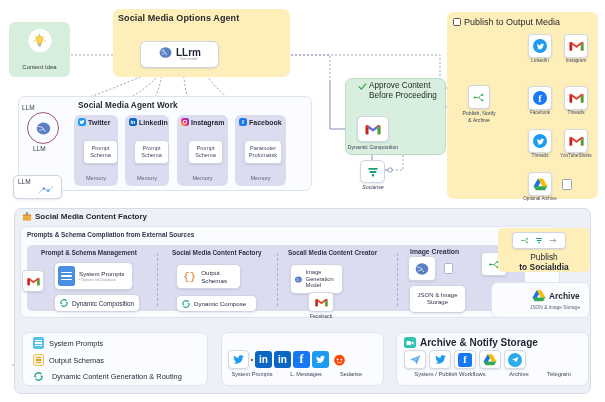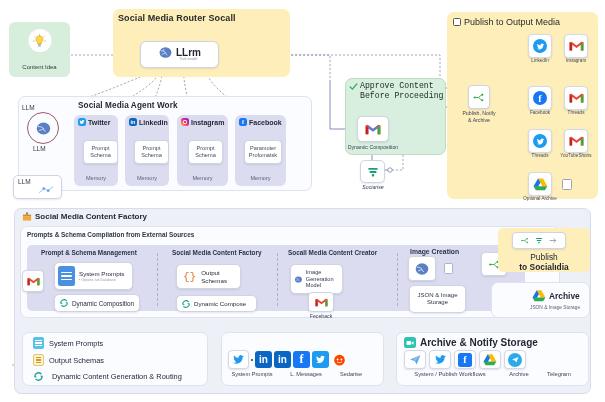--- a/index.html
+++ b/index.html
@@ -168,21 +168,21 @@
     <circle class="dot" cx="466" cy="277" r="1.5"></circle>
     <path class="lnk" d="M466,277 L480,277"></path>
 
     <path class="lnk-o" d="M12,365 L22,365"></path>
     <path class="lnk-o" d="M205,365 L222,365"></path>
     <path class="lnk-o" d="M383,365 L398,365"></path>
     <path class="lnk-o" d="M289,365 L300,365"></path>
   </svg>
 
   <div class="grp panel-yellow" style="left:113px;top:9px;width:177px;height:68px;"></div>
-  <div class="grp-title hdr-y" style="left:118px;top:13px;">Social Media Router Socall</div>
+  <div class="grp-title hdr-y" style="left:118px;top:13px;">Social Media Options Agent</div>
 
   <div class="grp panel-green" style="left:9px;top:22px;width:61px;height:55px;border-radius:6px;">
     <div style="position:absolute;left:50%;top:7px;transform:translateX(-50%);width:23px;height:23px;border-radius:50%;background:#fff;display:flex;align-items:center;justify-content:center;">
       <svg width="14" height="14" viewBox="0 0 24 24">
         <path d="M12 3a6 6 0 0 0-3.2 11.1V17h6.4v-2.9A6 6 0 0 0 12 3z" fill="#ffd54a" stroke="#c9a227" stroke-width="1"></path>
         <rect x="9.2" y="17.6" width="5.6" height="1.5" rx=".7" fill="#9aa0a6"></rect>
         <rect x="9.2" y="19.8" width="5.6" height="1.5" rx=".7" fill="#9aa0a6"></rect>
         <g stroke="#c9a227" stroke-width="1.1" stroke-linecap="round">
           <path d="M12 .8v1.4M3.8 4.3l1 1M20.2 4.3l-1 1M1.6 12h1.4M21 12h1.4"></path>
         </g>
@@ -270,21 +270,21 @@
       <span class="ic ic-fb" style="width:8px;height:8px;display:flex;align-items:center;justify-content:center;font-size:6px;color:#fff;font-weight:bold;font-family:'Liberation Serif',serif;">f</span>
       <span style="font-size:7px;font-weight:bold;">Facebook</span>
     </div>
     <div class="node" style="left:9px;top:25px;width:38px;height:24px;border-radius:4px;flex-direction:column;">
       <span style="font-size:5.6px;color:#454c60;line-height:1.25;text-align:center;">Paramoter Profomatsk</span>
     </div>
     <div style="position:absolute;left:0;right:0;bottom:5px;text-align:center;font-size:5.6px;color:#5b6179;">Memory</div>
   </div>
 
   <div class="grp panel-mint" style="left:345px;top:78px;width:101px;height:77px;"></div>
-  <div style="position:absolute;left:349px;top:81px;display:flex;gap:2px;align-items:flex-start;font-family:Liberation Mono, monospace;">
+  <div style="position:absolute;left:358px;top:81px;display:flex;gap:2px;align-items:flex-start;">
     <svg width="9" height="9" viewBox="0 0 24 24" style="margin-top:1px;">
       <path d="M3 13l6 6L21 5" stroke="#2fa84f" stroke-width="3.4" fill="none" stroke-linecap="round" stroke-linejoin="round"></path>
     </svg>
     <div style="line-height:1.18;">
       <div class="hdr-g">Approve Content</div>
       <div class="hdr-g">Before Proceeding</div>
     </div>
   </div>
 
   <div class="node" style="left:357px;top:116px;width:32px;height:26px;border-radius:5px;">

